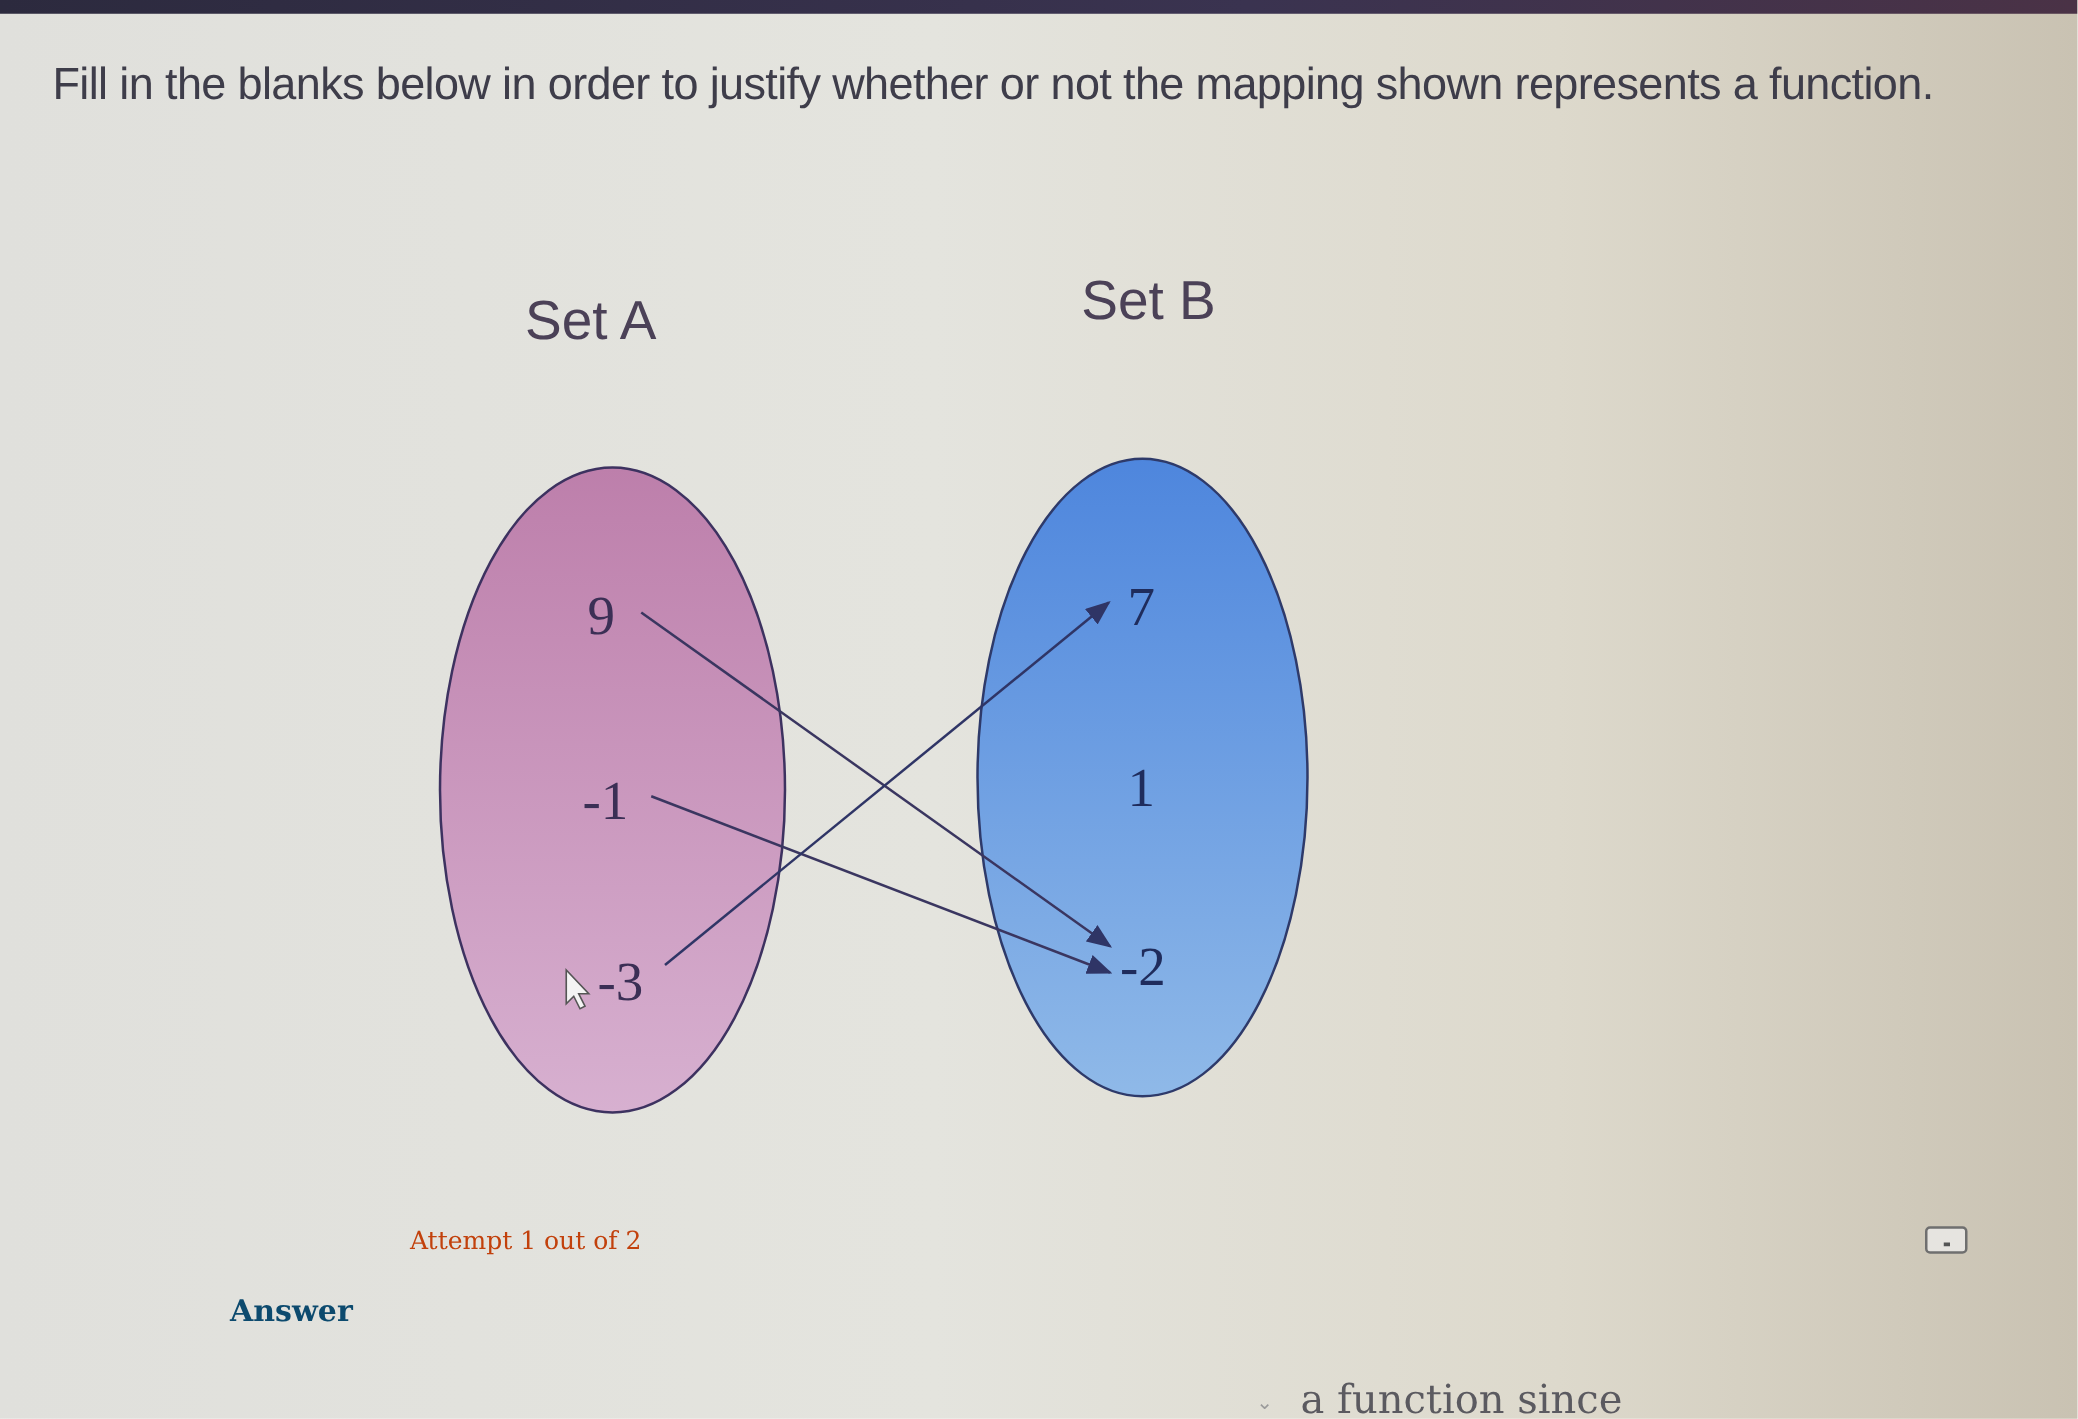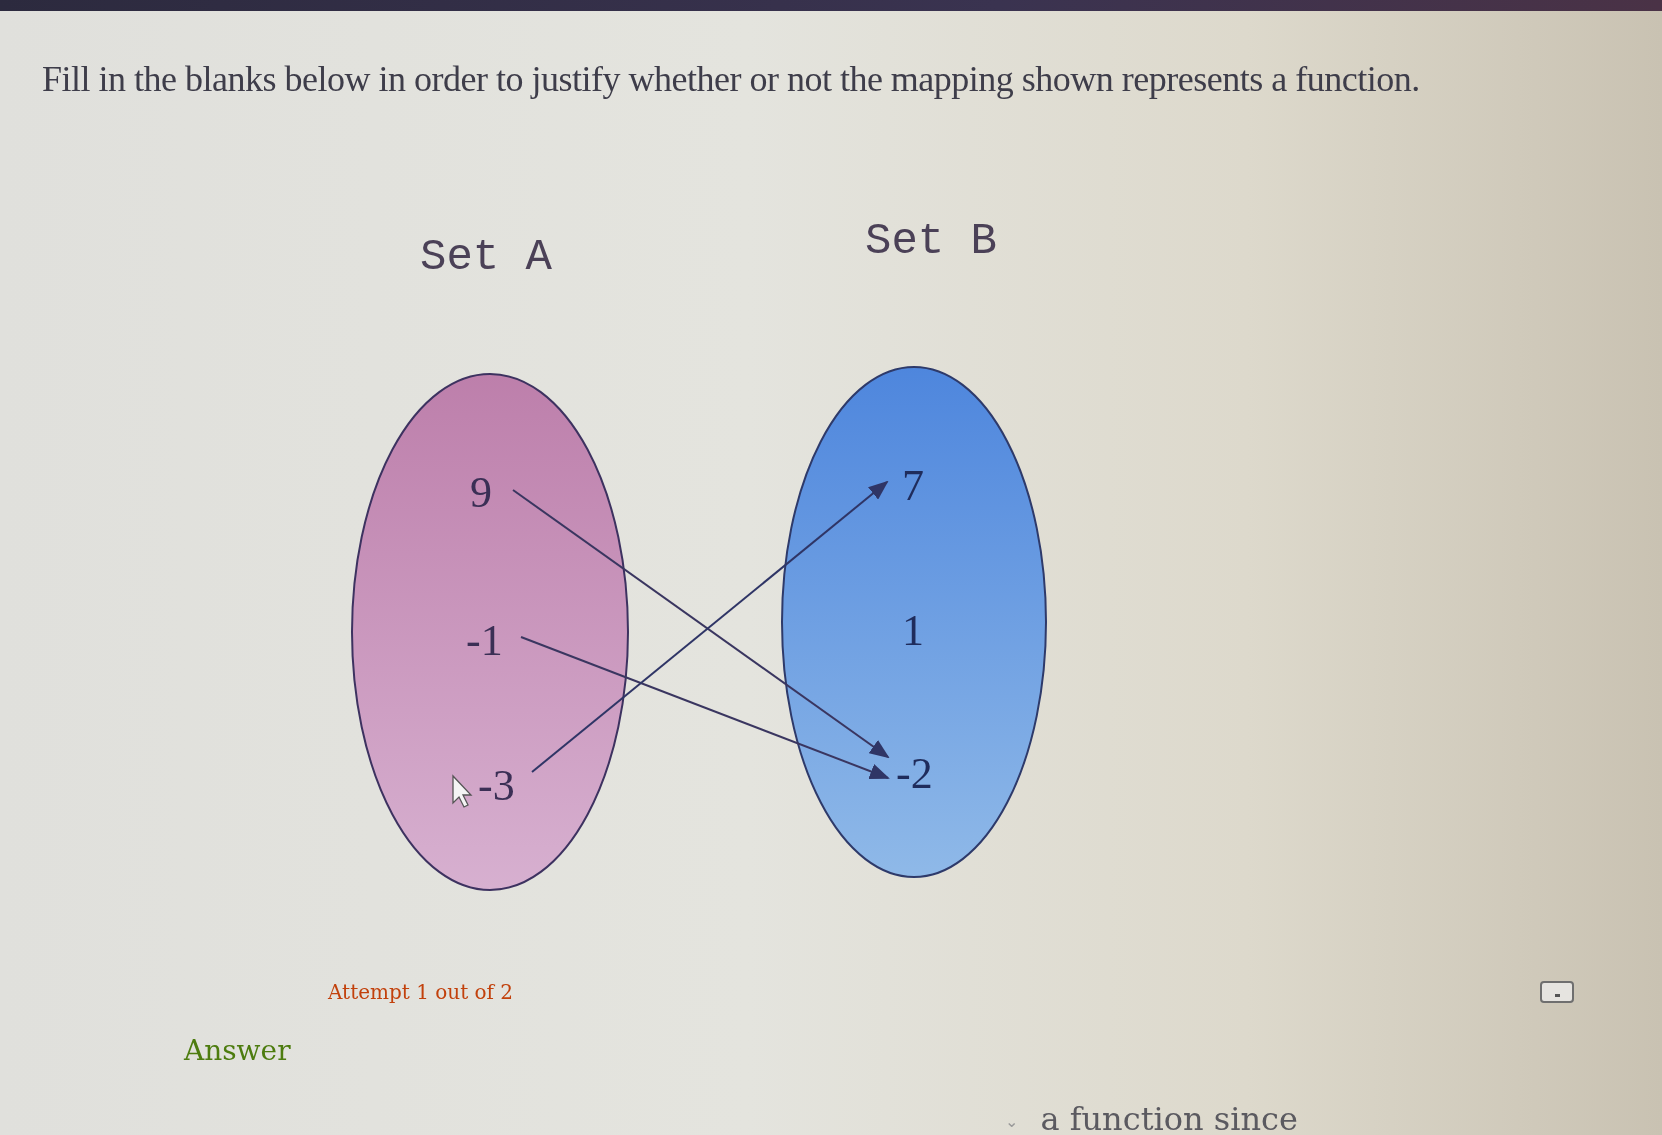--- a/index.html
+++ b/index.html
@@ -3,26 +3,26 @@
 <meta charset="utf-8">
 <style>
   html, body { margin:0; padding:0; }
   body {
     width:1662px; height:1135px; overflow:hidden; position:relative;
     background: linear-gradient(90deg, #e0e0dc 0%, #e4e4de 45%, #ddd9cc 75%, #c9c2b2 100%);
     font-family: "DejaVu Serif", serif;
   }
   .topbar { position:absolute; left:0; top:0; width:100%; height:11px;
     background: linear-gradient(90deg,#2c2a3e,#3a3350 60%,#4a3246); }
-  .question { position:absolute; left:42px; top:50px; width:1560px;
-    font-family:Liberation Serif, serif; font-size:36px; line-height:58px; color:#3e3d4a; letter-spacing:-0.5px; }
-  .set-label { position:absolute; font-family:Liberation Mono, monospace; font-size:44px; color:#4b4157; }
+  .question { position:absolute; left:42px; top:38px; width:1560px;
+    font-family:Liberation Sans, sans-serif; font-size:36px; line-height:58px; color:#3e3d4a; letter-spacing:-0.5px; }
+  .set-label { position:absolute; font-family:Liberation Sans, sans-serif; font-size:44px; color:#4b4157; }
   svg.diagram { position:absolute; left:0; top:0; }
   .answer-label { position:absolute; left:184px; top:1034px; font-family:"DejaVu Serif", serif;
-    font-weight:normal; font-size:28px; color:#4d7c0f; }
+    font-weight:bold; font-size:24px; color:#0c4a6e; }
   .attempt { position:absolute; left:328px; top:980px; font-family:"DejaVu Serif", serif; font-size:20px; color:#c2410c; }
   .keyboard-icon { position:absolute; left:1540px; top:981px; width:34px; height:22px; border:2px solid #6f6f6f;
     border-radius:4px; background:#e6e4e0; box-sizing:border-box; }
   .keyboard-icon::after { content:""; position:absolute; left:13px; top:11px; width:5px; height:3px; background:#555; }
   .blank-row { position:absolute; left:1005px; top:1100px; font-family:"DejaVu Serif", serif; font-size:32px; color:#5b5a60; white-space:nowrap; }
   .chevron { display:inline-block; font-size:16px; color:#9a9a9a; margin-right:22px; vertical-align:middle; }
 </style>
 </head>
 <body>
 

